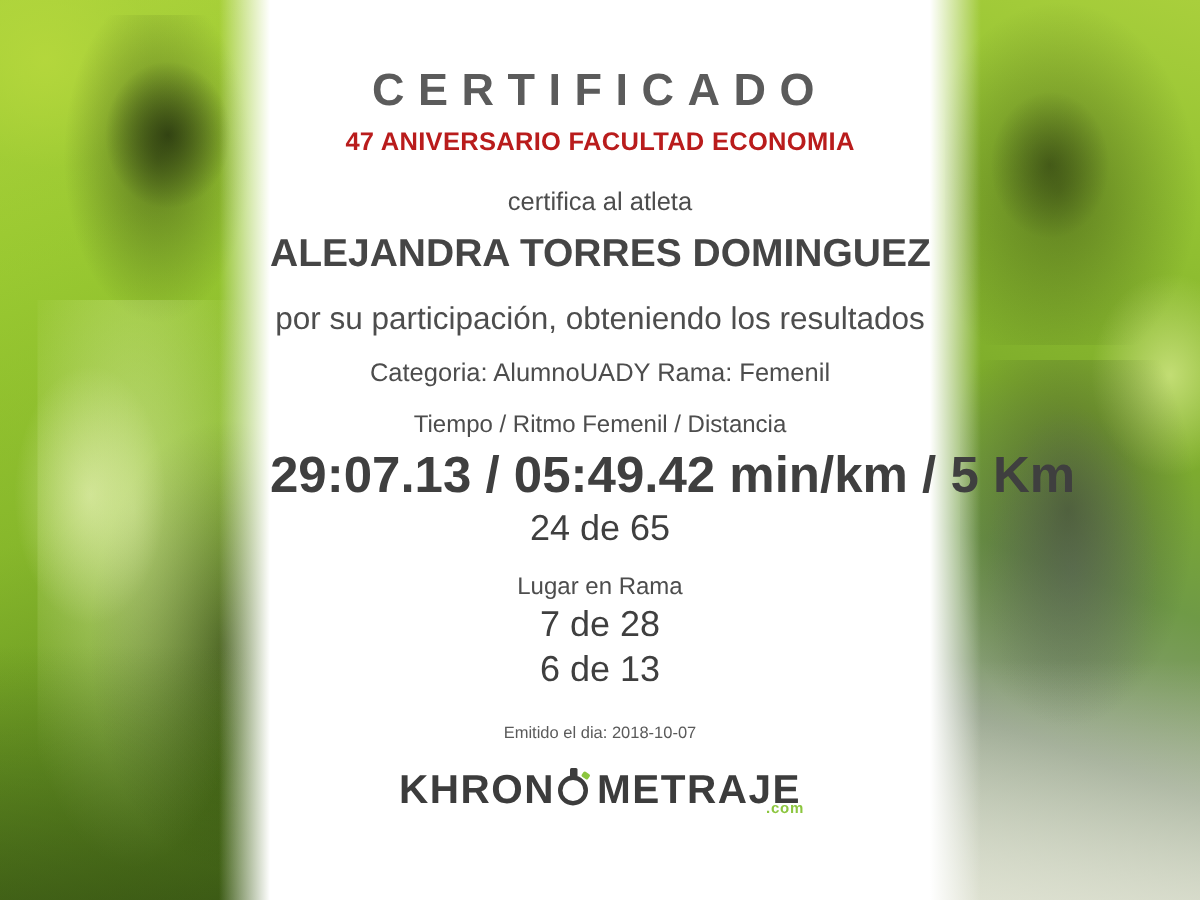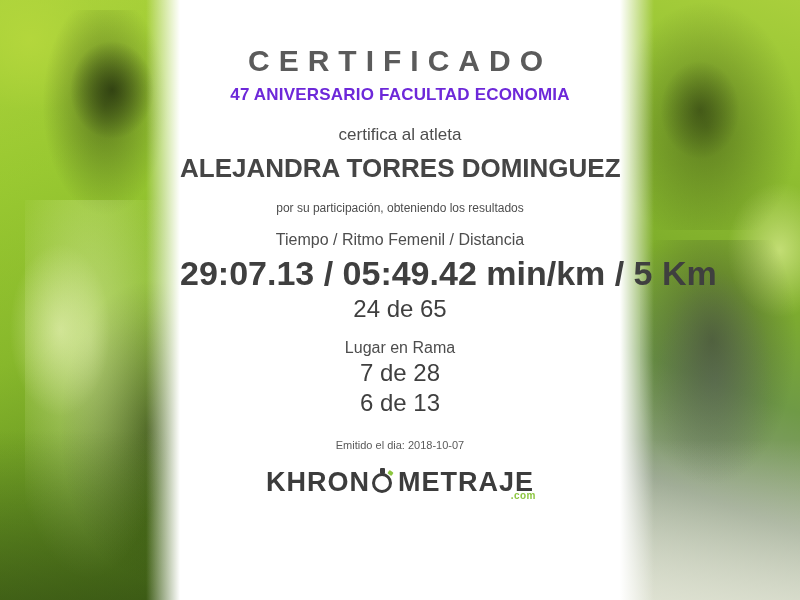--- a/index.html
+++ b/index.html
@@ -123,39 +123,39 @@
     font-weight: bold;
     letter-spacing: 9px;
     color: #5b5b5b;
     white-space: nowrap;
   }
   .subtitle {
     margin-top: 7px;
     font-size: 17px;
     font-weight: bold;
     letter-spacing: 0.2px;
-    color: #6d28d9;
+    color: #b91c1c;
     white-space: nowrap;
   }
   .certifies {
     margin-top: 20px;
     font-size: 17px;
     color: #4d4d4d;
   }
   .athlete {
     margin-top: 8px;
     font-size: 26px;
     font-weight: bold;
     color: #454545;
     white-space: nowrap;
     text-align: right;
   }
   .participation {
     margin-top: 17px;
-    font-size: 12px;
+    font-size: 21px;
     color: #4d4d4d;
   }
   .category {
     margin-top: 14px;
     font-size: 17px;
     color: #4d4d4d;
   }
   .metrics-label {
     margin-top: 16px;
     font-size: 16px;
@@ -268,20 +268,21 @@
     <div class="fade-in"></div>
   </div>
 
   <div class="content">
 
     <div class="title">CERTIFICADO</div>
     <div class="subtitle">47 ANIVERSARIO FACULTAD ECONOMIA</div>
     <div class="certifies">certifica al atleta</div>
     <div class="athlete">ALEJANDRA  TORRES DOMINGUEZ</div>
     <div class="participation">por su participación, obteniendo los resultados</div>
+    <div class="category">Categoria: AlumnoUADY Rama: Femenil</div>
 
     <div class="metrics-label">Tiempo / Ritmo Femenil / Distancia</div>
     <div class="metrics-value">29:07.13 / 05:49.42 min/km / 5 Km</div>
 
     <div class="place-value">24 de 65</div>
 
     <div class="place-label">Lugar en Rama</div>
     <div class="place-value">7 de 28</div>
 
     <div class="place-value">6 de 13</div>

